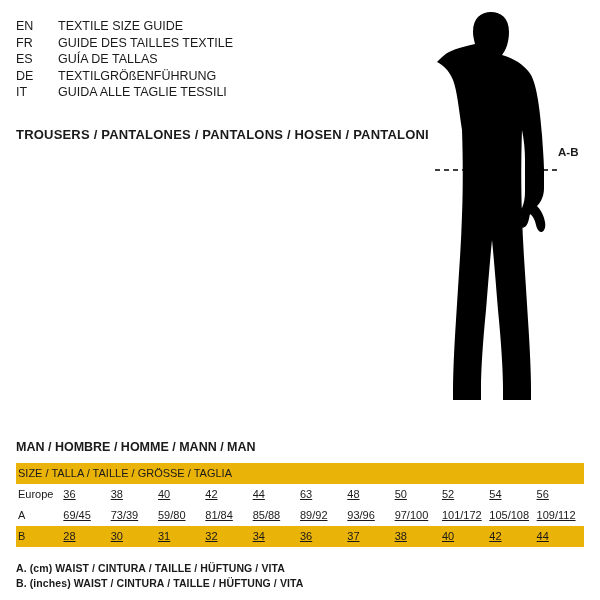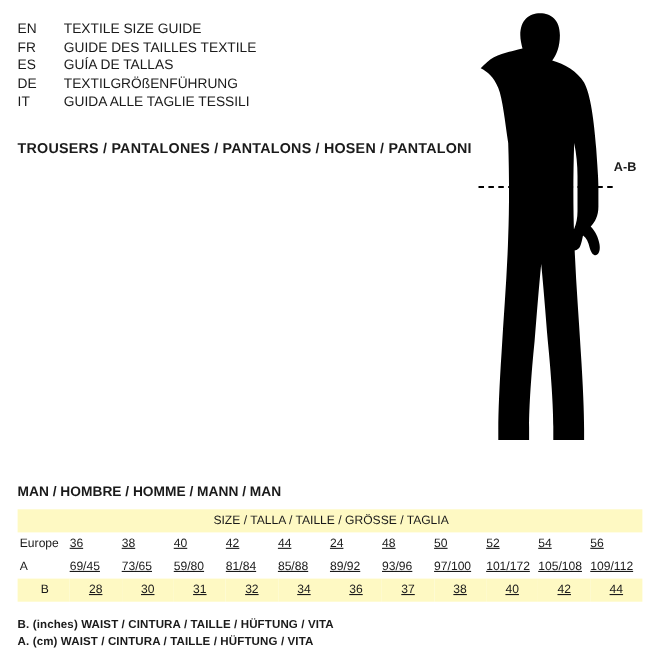--- a/index.html
+++ b/index.html
@@ -90,22 +90,21 @@
     table-layout: fixed;
   }
   table.size-table td {
     font-size: 11px;
     line-height: 13px;
     padding: 4px 0 4px 0;
     vertical-align: middle;
     color: #1a1a1a;
   }
   table.size-table tr.shade td {
-    background: #fef9c3;
-    text-align: center;
+    background: #eab308;
   }
   table.size-table td.rowhead {
     padding-left: 2px;
     width: 88px;
   }
   table.size-table td.val {
     width: 44px;
     text-align: left;
     text-decoration: underline;
   }
@@ -208,31 +207,31 @@
         <tr class="shade">
           <td class="rowhead" colspan="12">SIZE / TALLA / TAILLE / GRÖSSE / TAGLIA</td>
         </tr>
         <tr>
           <td class="rowhead">Europe</td>
           <td class="val">36</td>
           <td class="val">38</td>
           <td class="val">40</td>
           <td class="val">42</td>
           <td class="val">44</td>
-          <td class="val">24</td>
+          <td class="val">63</td>
           <td class="val">48</td>
           <td class="val">50</td>
           <td class="val">52</td>
           <td class="val">54</td>
           <td class="val">56</td>
         </tr>
         <tr>
           <td class="rowhead">A</td>
           <td class="val">69/45</td>
-          <td class="val">73/65</td>
+          <td class="val">73/39</td>
           <td class="val">59/80</td>
           <td class="val">81/84</td>
           <td class="val">85/88</td>
           <td class="val">89/92</td>
           <td class="val">93/96</td>
           <td class="val">97/100</td>
           <td class="val">101/172</td>
           <td class="val">105/108</td>
           <td class="val">109/112</td>
         </tr>
@@ -247,18 +246,18 @@
           <td class="val">37</td>
           <td class="val">38</td>
           <td class="val">40</td>
           <td class="val">42</td>
           <td class="val">44</td>
         </tr>
       </tbody>
     </table>
 
     <div class="notes">
+      <div>A. (cm) WAIST / CINTURA / TAILLE / HÜFTUNG / VITA</div>
       <div>B. (inches) WAIST / CINTURA / TAILLE / HÜFTUNG / VITA</div>
-      <div>A. (cm) WAIST / CINTURA / TAILLE / HÜFTUNG / VITA</div>
     </div>
   </div>
 
 </div>
 
 </body></html>

